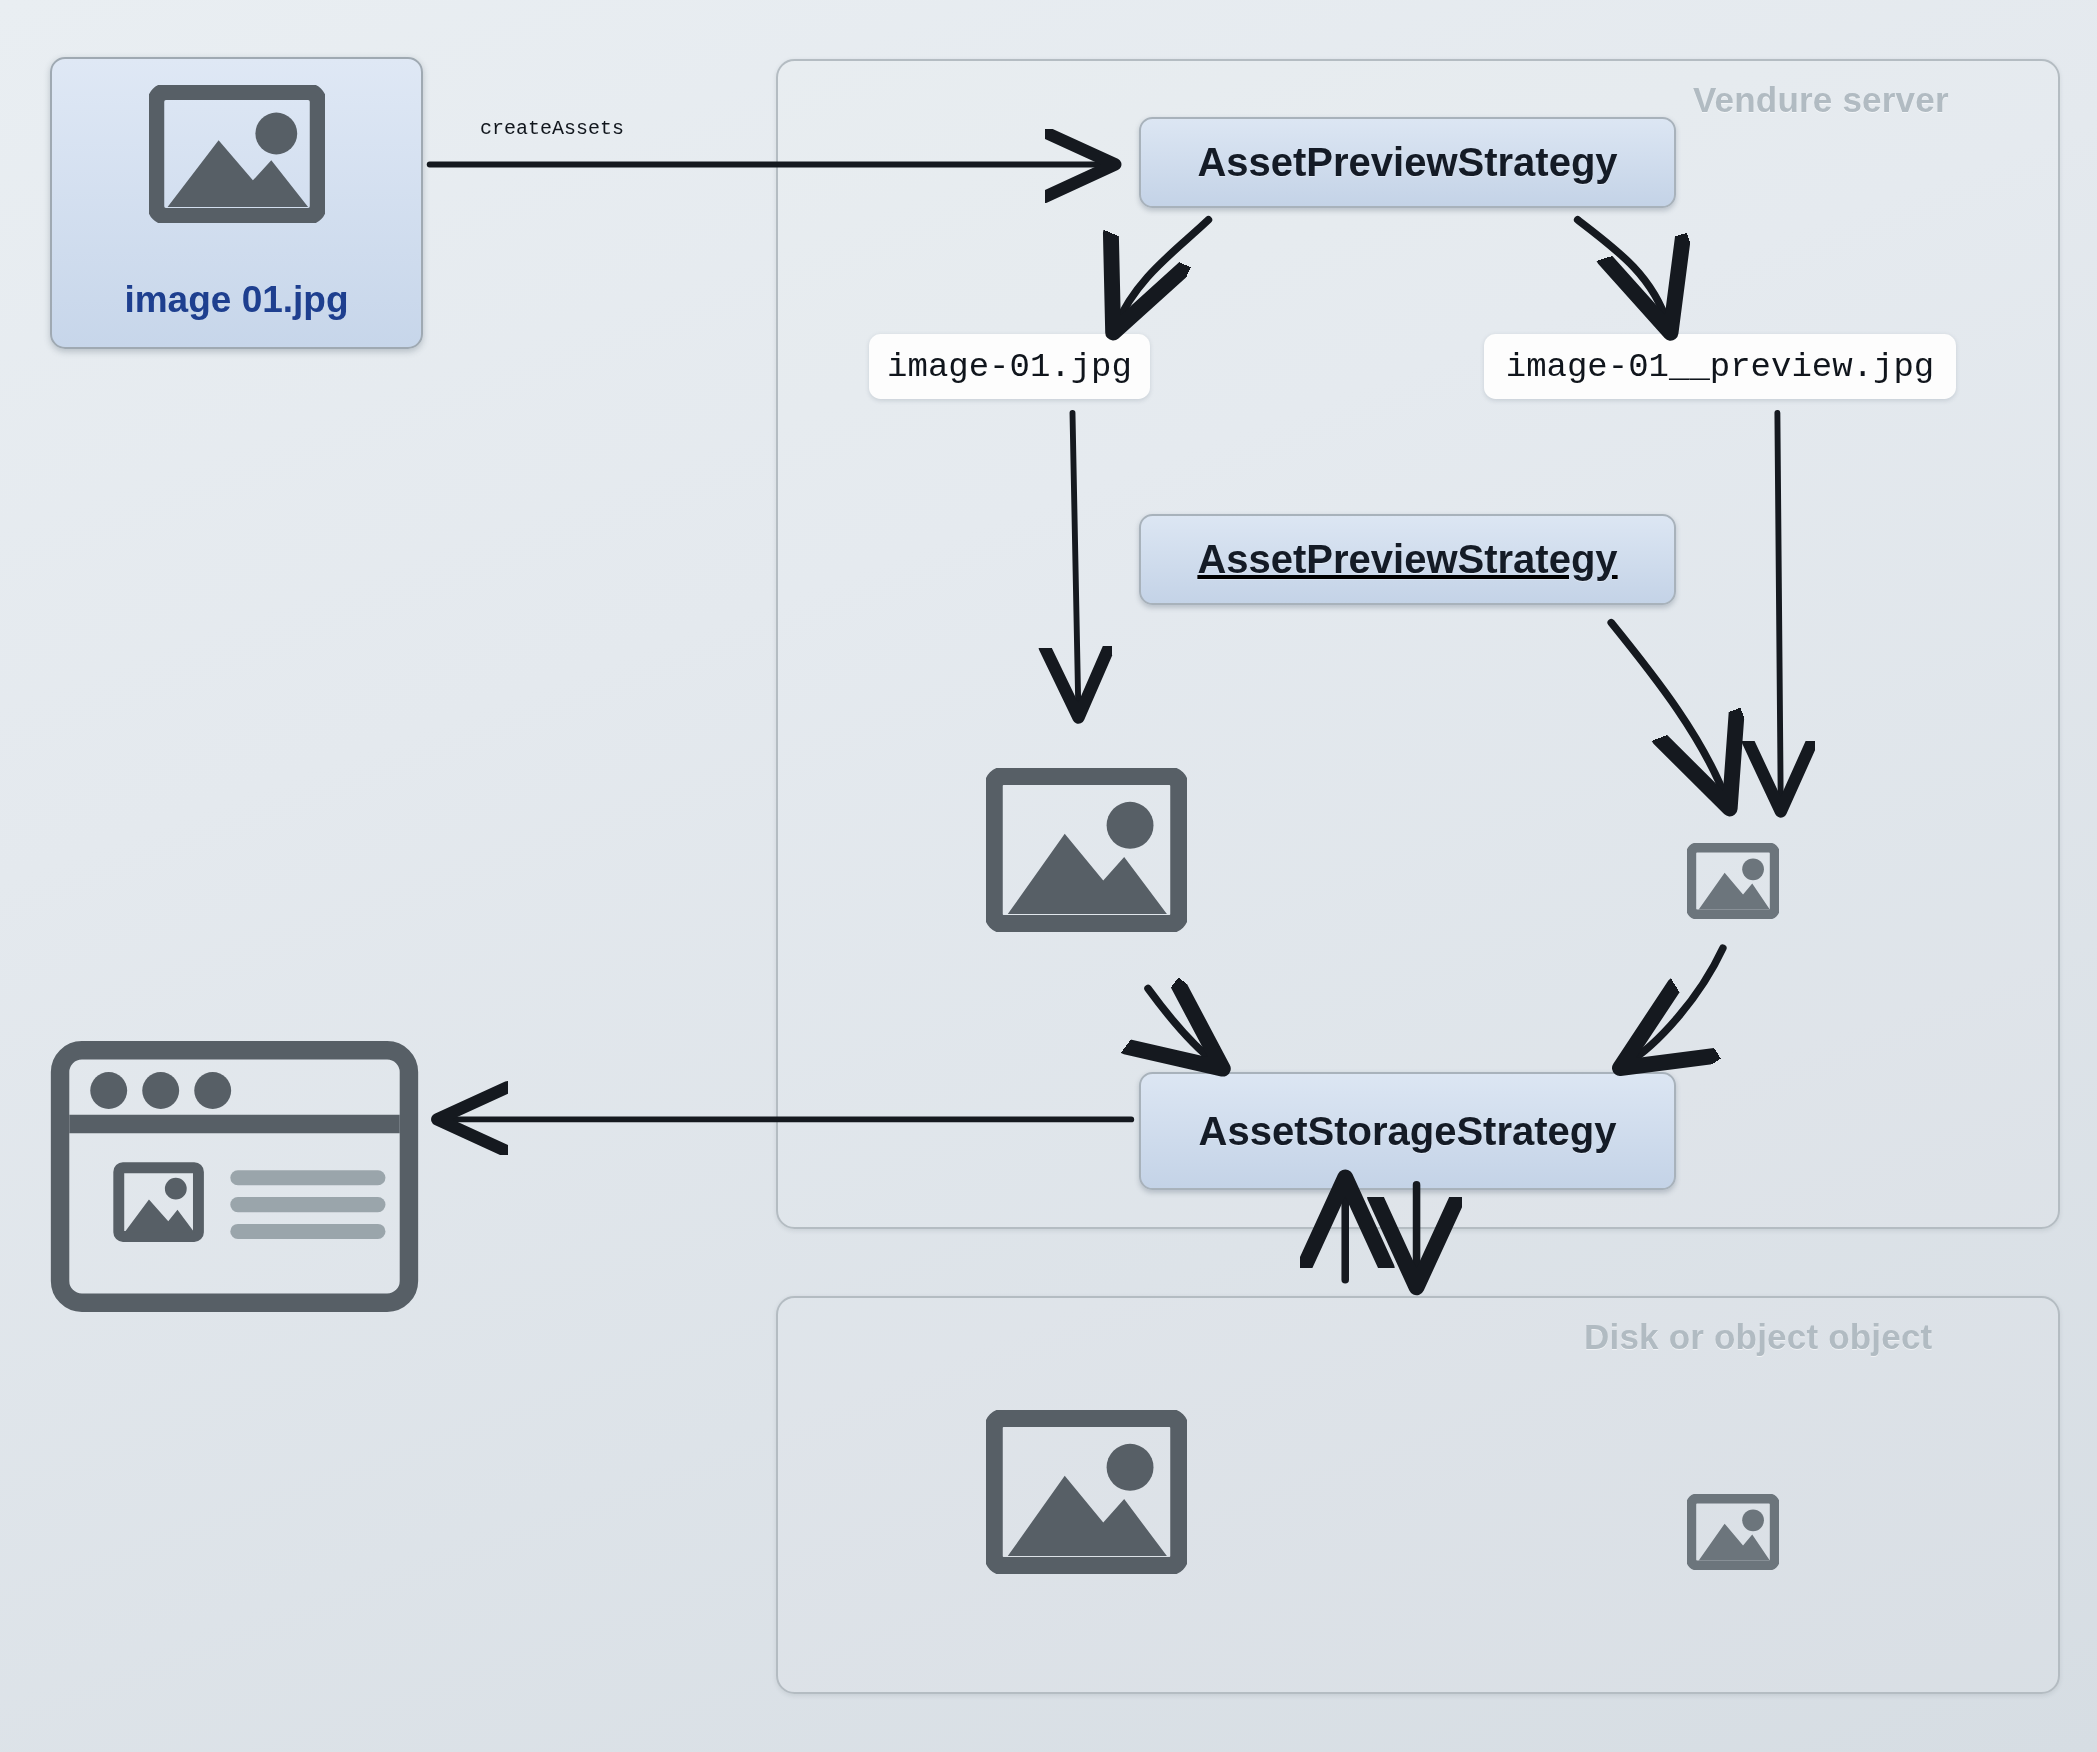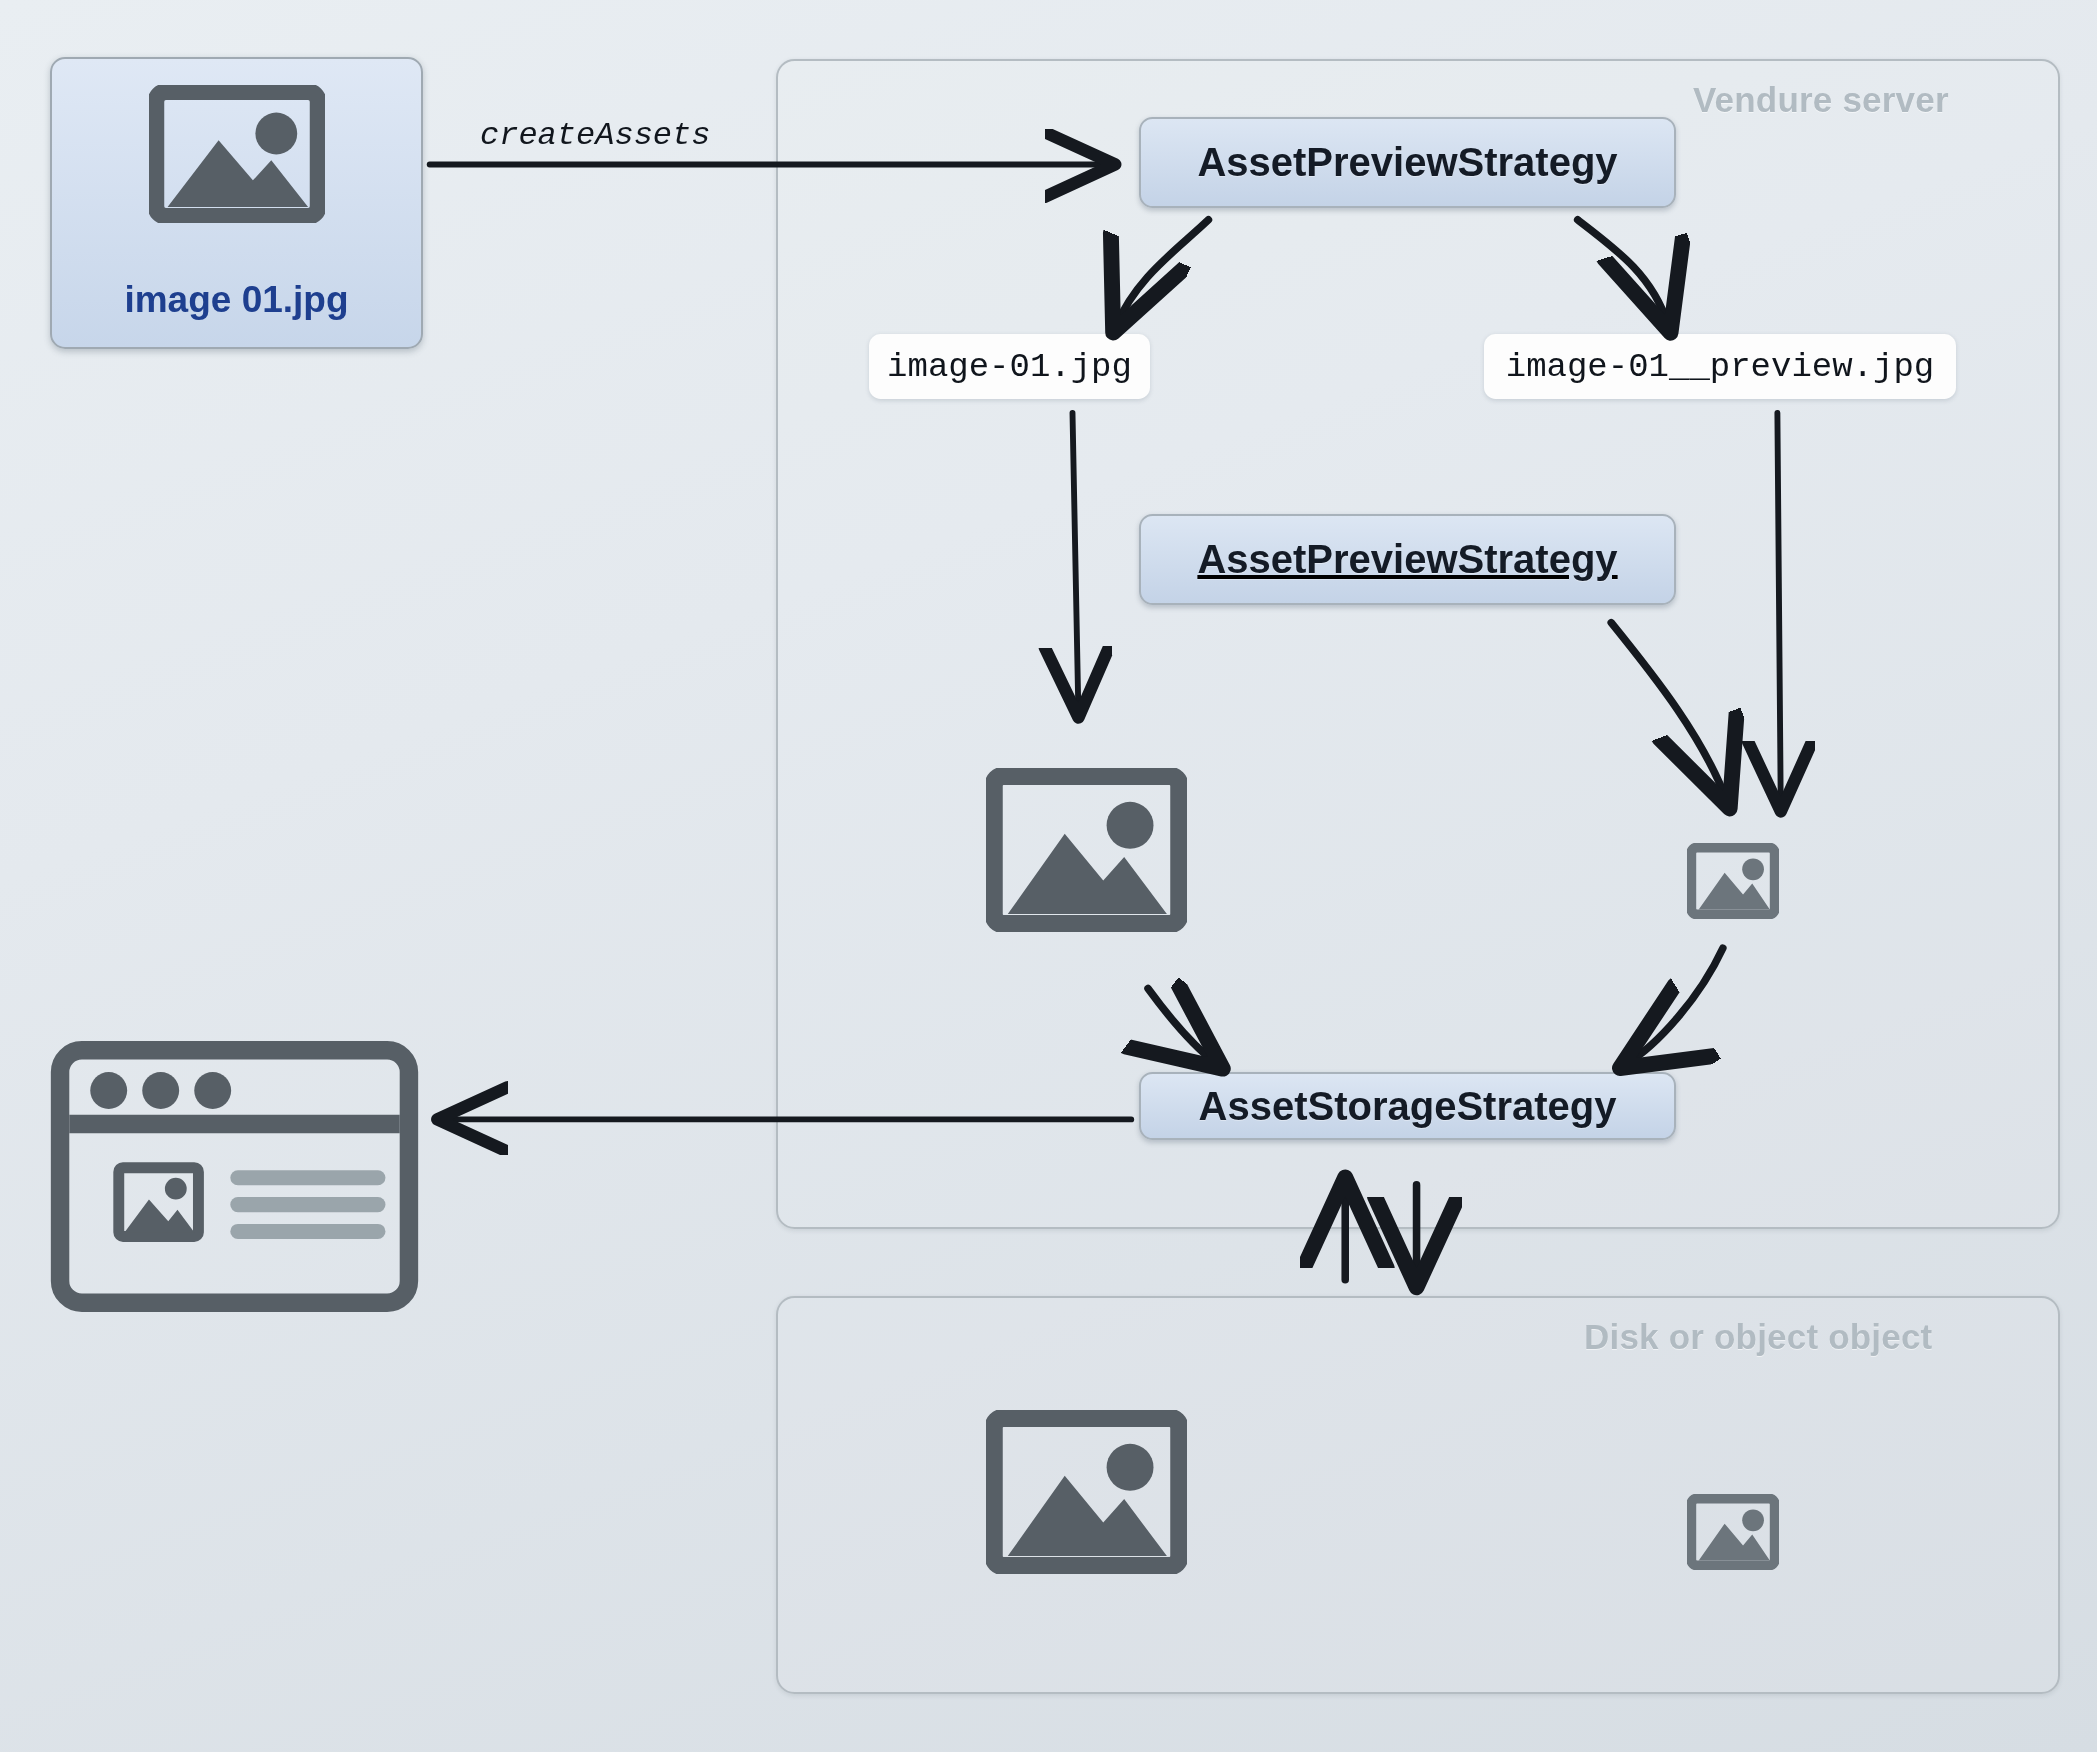--- a/index.html
+++ b/index.html
@@ -95,24 +95,23 @@
     font-family: "Liberation Mono", "DejaVu Sans Mono", monospace;
     font-size: 34px;
     color: #10151c;
     white-space: nowrap;
   }
 
   
   .edge-label {
     position: absolute;
     font-family: "Liberation Mono", "DejaVu Sans Mono", monospace;
-    font-size: 32px;
+    font-size: 20px;
     color: #11161d;
     white-space: nowrap;
-    font-style: italic;
   }
 
   svg.overlay {
     position: absolute;
     left: 0; top: 0;
     width: 2098px;
     height: 1753px;
     pointer-events: none;
   }
   svg.icon { display: block; }
@@ -140,21 +139,21 @@
   </div>
 
   <div class="strategy" style="left:1139px; top:117px; width:537px; height:91px;">
     <span class="strategy-text">AssetPreviewStrategy</span>
   </div>
 
   <div class="strategy" style="left:1139px; top:514px; width:537px; height:91px;text-decoration:underline;">
     <span class="strategy-text">AssetPreviewStrategy</span>
   </div>
 
-  <div class="strategy" style="left:1139px; top:1072px; width:537px; height:68px;">
+  <div class="strategy" style="left:1139px; top:1072px; width:537px; height:118px;">
     <span class="strategy-text">AssetStorageStrategy</span>
   </div>
 
   <div class="filename-chip" style="left:869px; top:334px; width:281px; height:65px;">
     <span class="filename-text">image-01.jpg</span>
   </div>
 
   <div class="filename-chip" style="left:1468px; top:334px; width:472px; height:65px;margin-left:16px;">
     <span class="filename-text">image-01__preview.jpg</span>
   </div>

